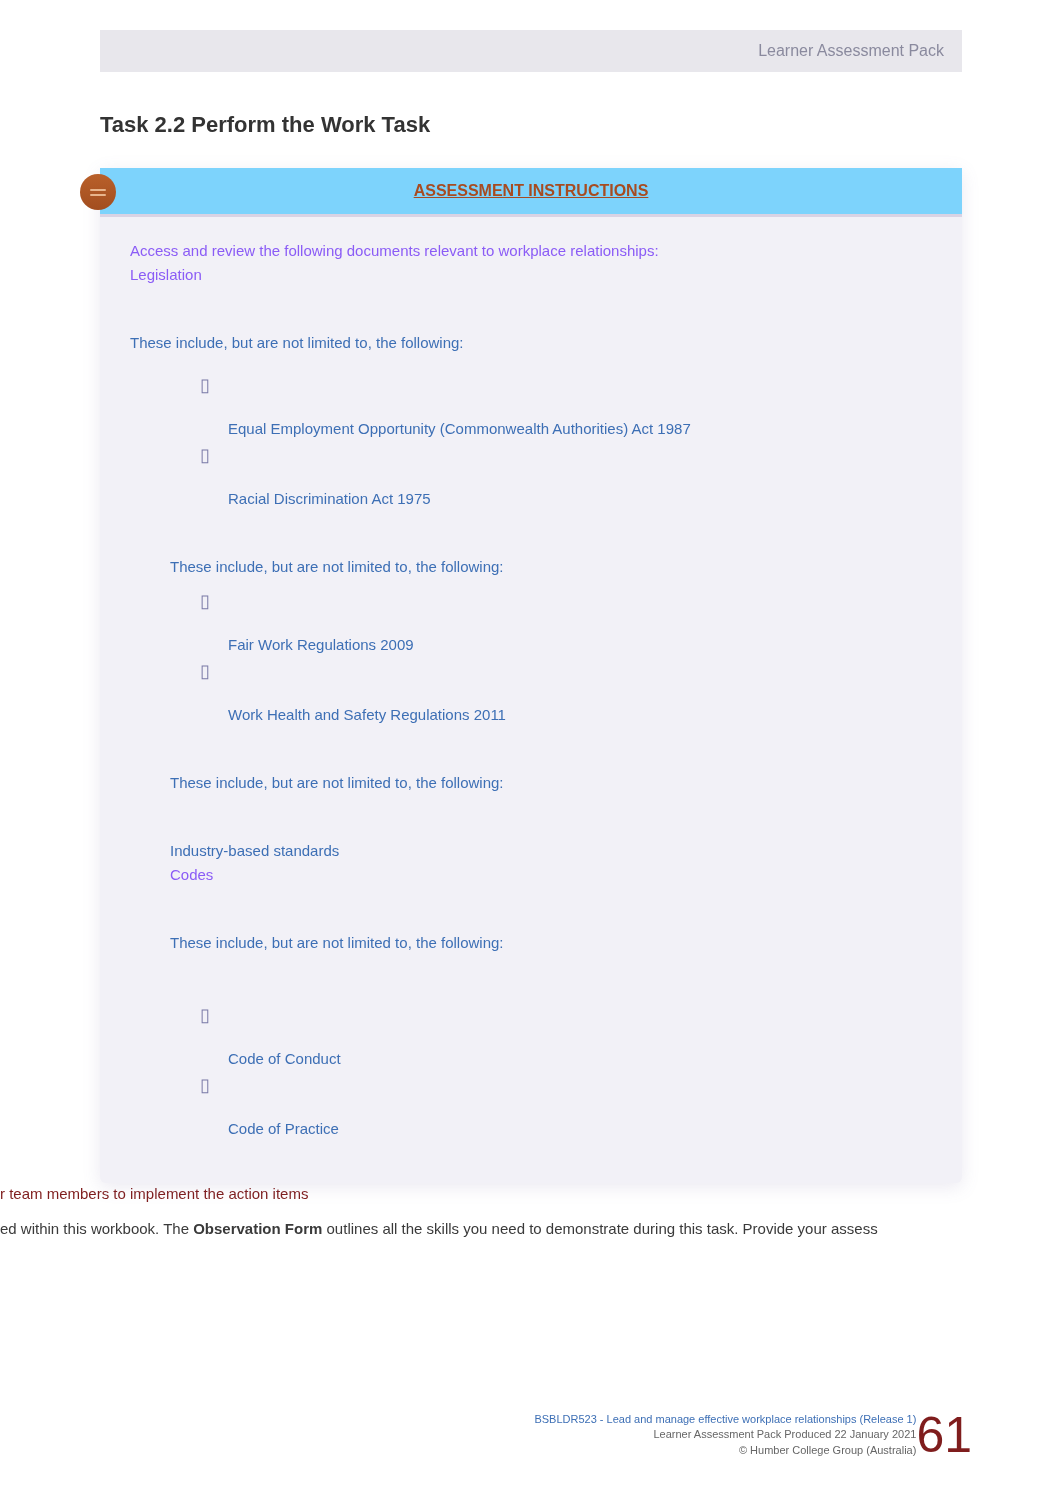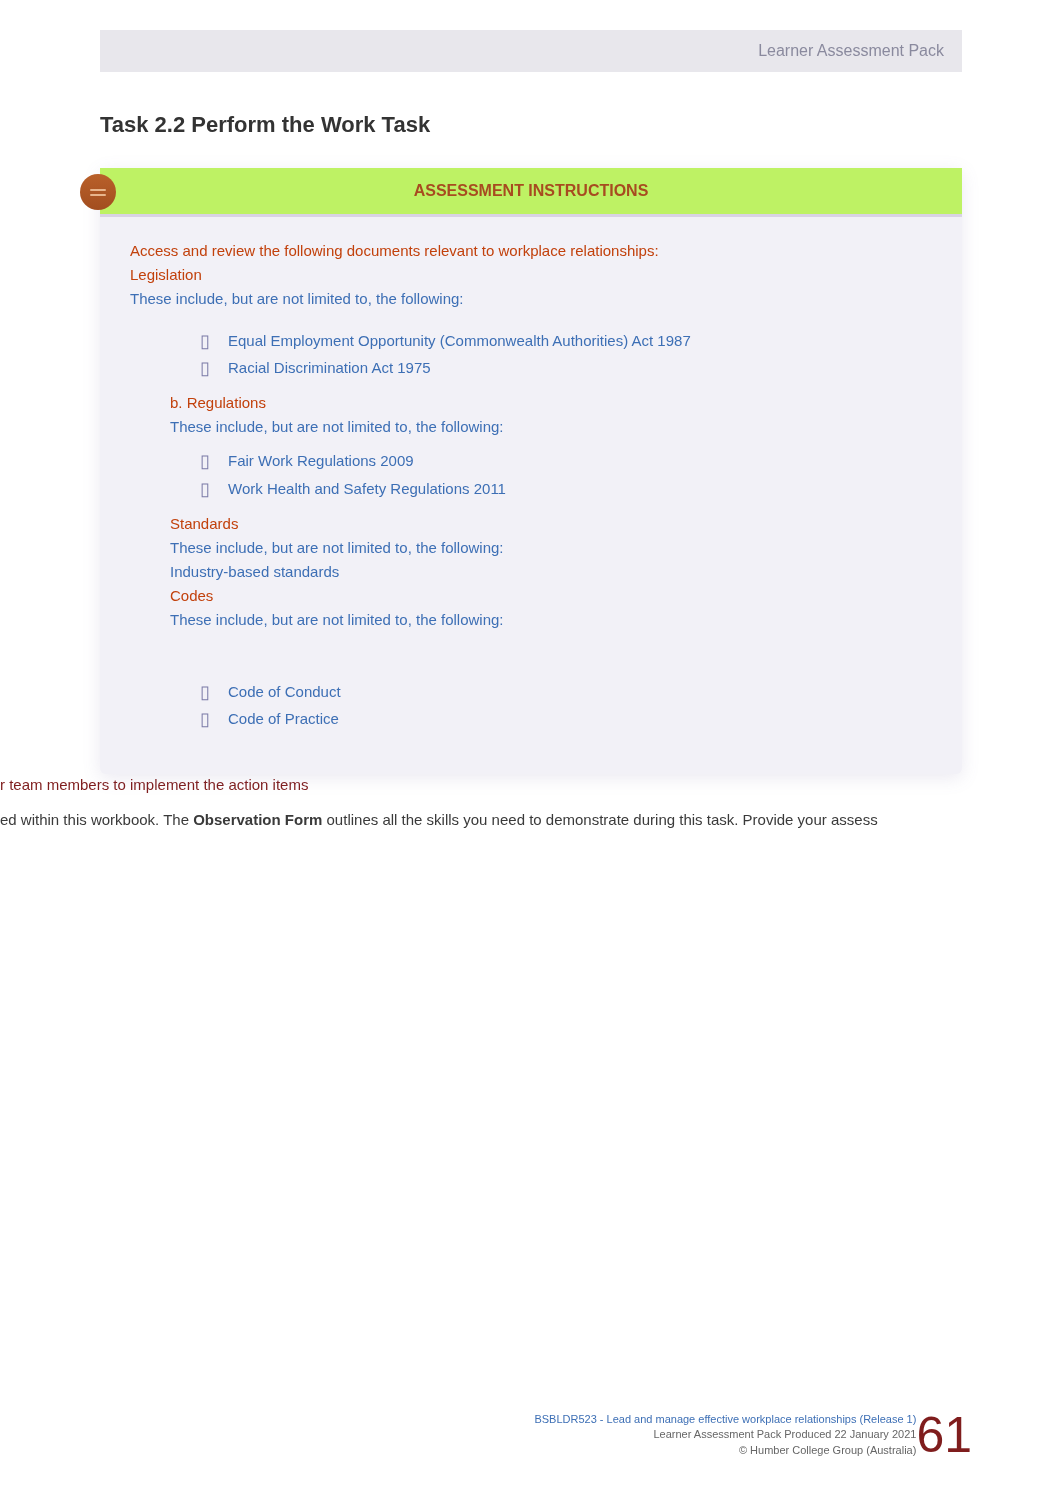--- a/index.html
+++ b/index.html
@@ -52,50 +52,52 @@
       display: block;
       width: 16px;
       height: 2px;
       background: #e8b58c;
       border-radius: 2px;
     }
     .assessment-header {
       text-align: center;
       font-weight: bold;
       color: #a74b20;
-      background: #bef264;
+      background: #7dd3fc;
       padding: 14px 0;
       font-size: 16px;
       border-bottom: 3px solid #d9d3e4;
+      text-decoration: underline;
     }
     .assessment-body {
       padding: 22px 30px 40px 30px;
       color: #444;
       font-size: 15px;
       line-height: 1.6;
     }
     .link-text {
       color: #3d6fb5;
+      margin-top: 44px;
     }
     .section-indent { margin-left: 40px; }
     .sub-indent { margin-left: 70px; }
     .bullet-row {
       display: flex;
       align-items: flex-start;
       margin: 2px 0;
     }
     .bullet-glyph {
       color: #7b7ba8;
       width: 28px;
       font-size: 18px;
       line-height: 1.4;
     }
     .bullet-text { flex: 1; }
     .bullet-text.link-text { color: #3d6fb5; }
-    .black-text { color: #c2410c; }
+    .black-text { color: #8b5cf6; }
     .gap-sm { margin-top: 10px; }
     .gap-md { margin-top: 18px; }
     .cut-text-1 {
       margin-top: 2px;
       font-size: 15px;
       color: #7f1d1d;
       white-space: nowrap;
       padding-left: 0;
     }
     .cut-text-2 {
@@ -149,37 +151,35 @@
         <span class="bullet-glyph">▯</span>
         <span class="bullet-text link-text">Equal Employment Opportunity (Commonwealth Authorities) Act 1987</span>
       </div>
       <div class="bullet-row">
         <span class="bullet-glyph">▯</span>
         <span class="bullet-text link-text">Racial Discrimination Act 1975</span>
       </div>
     </div>
 
     <div class="section-indent gap-sm">
-      <div class="black-text">b.   Regulations</div>
       <div class="link-text">These include, but are not limited to, the following:</div>
     </div>
 
     <div class="sub-indent gap-sm">
       <div class="bullet-row">
         <span class="bullet-glyph">▯</span>
         <span class="bullet-text link-text">Fair Work Regulations 2009</span>
       </div>
       <div class="bullet-row">
         <span class="bullet-glyph">▯</span>
         <span class="bullet-text link-text">Work Health and Safety Regulations 2011</span>
       </div>
     </div>
 
     <div class="section-indent gap-sm">
-      <div class="black-text">Standards</div>
       <div class="link-text">These include, but are not limited to, the following:</div>
       <div class="link-text">Industry-based standards</div>
       <div class="black-text">Codes</div>
       <div class="link-text">These include, but are not limited to, the following:</div>
     </div>
 
     <div class="sub-indent" style="margin-top:48px;">
       <div class="bullet-row">
         <span class="bullet-glyph">▯</span>
         <span class="bullet-text link-text">Code of Conduct</span>

